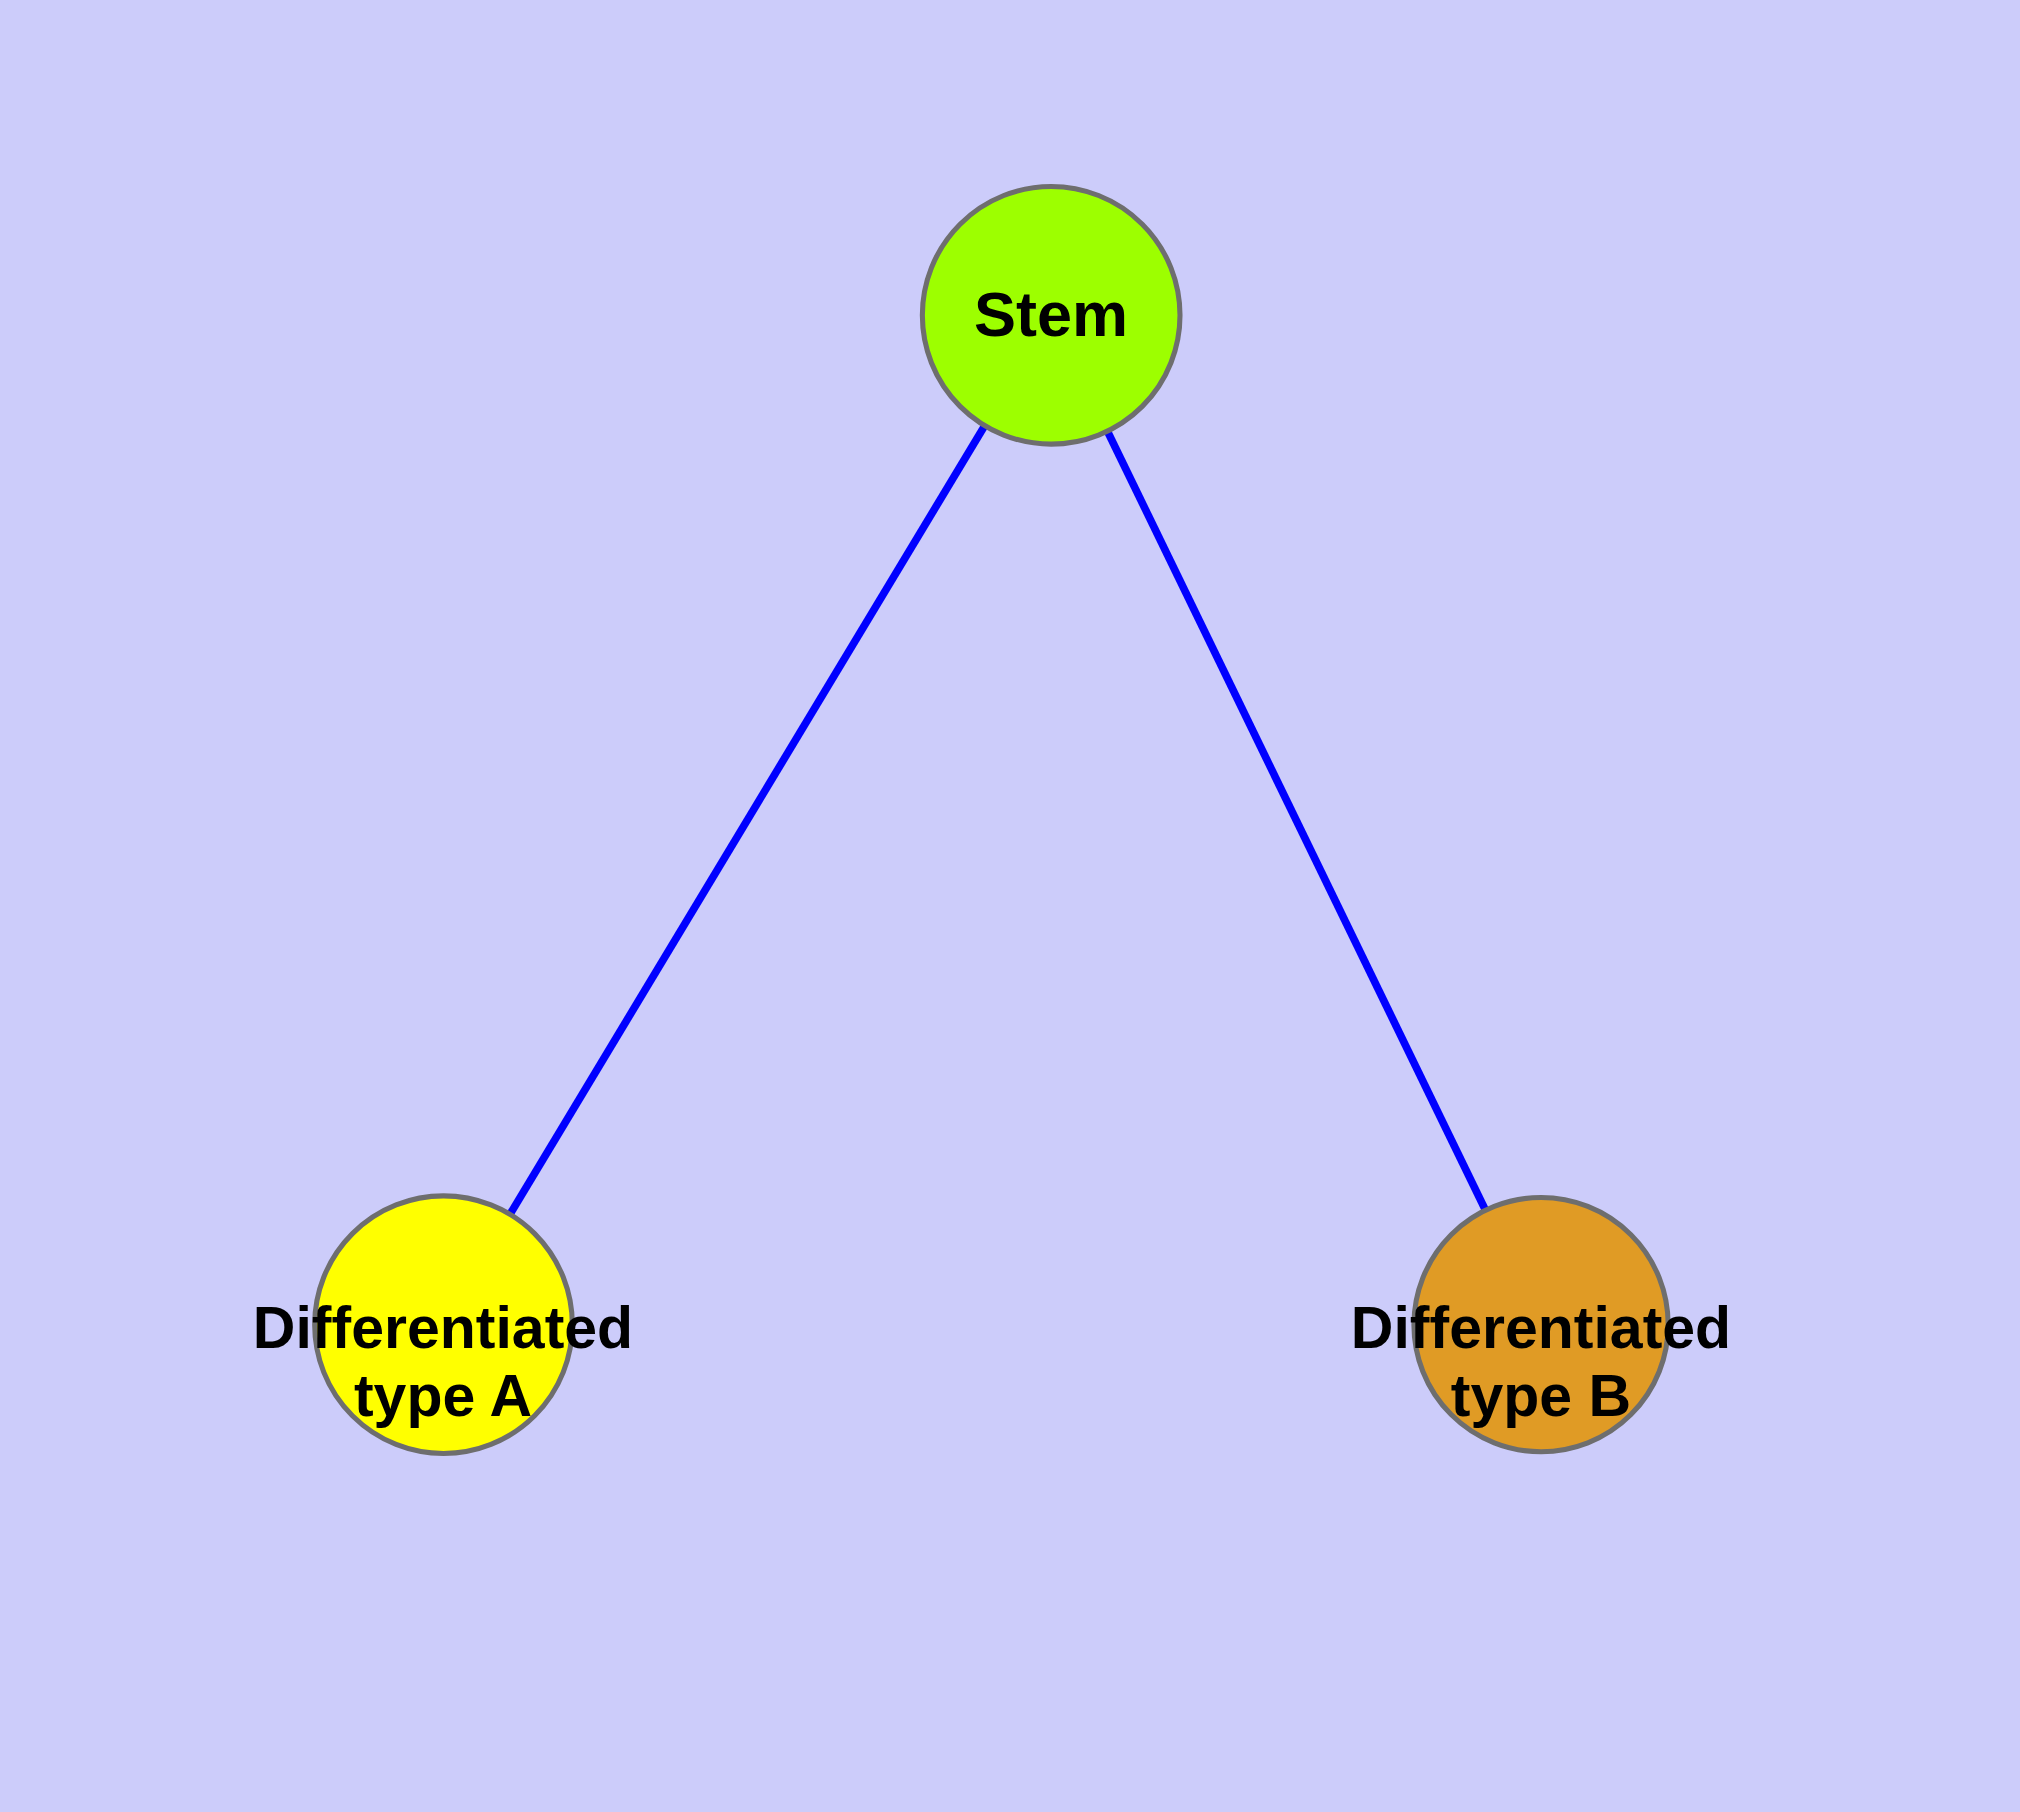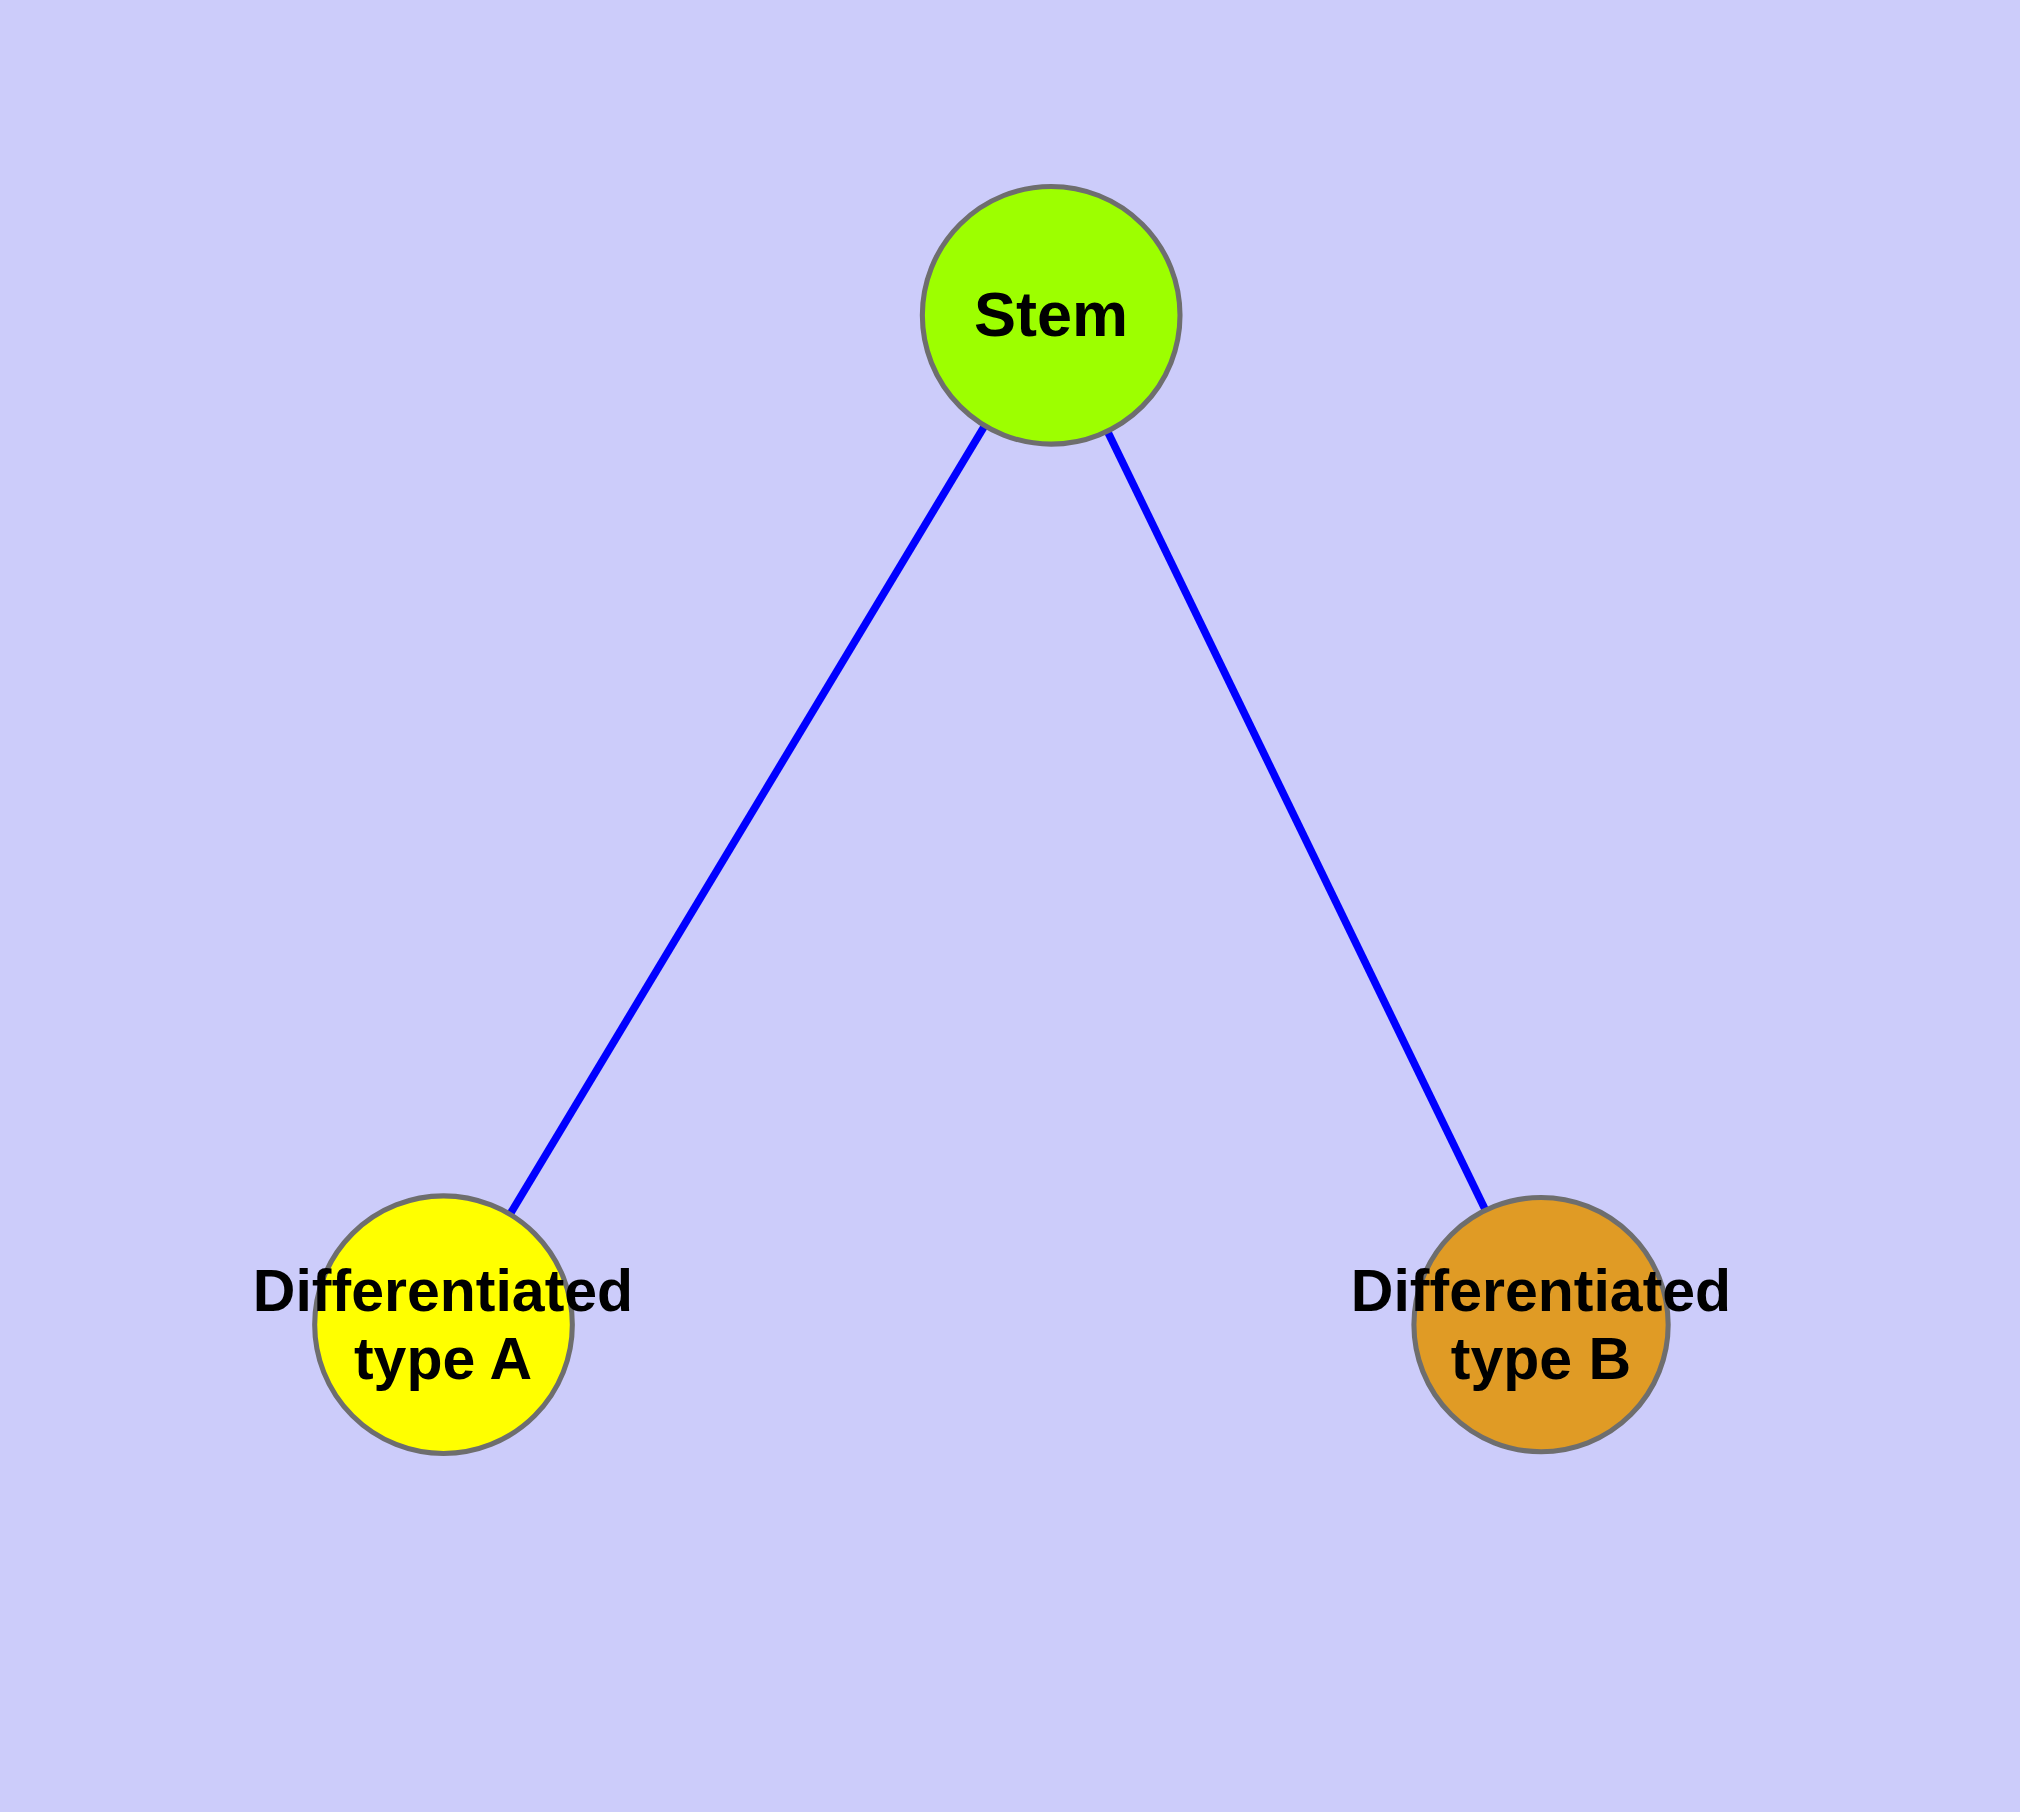--- a/index.html
+++ b/index.html
@@ -28,21 +28,21 @@
     text-align: center;
     font-family: "Liberation Sans", sans-serif;
     font-weight: bold;
     color: #000000;
     white-space: pre;
     line-height: 1.16;
     pointer-events: none;
     transform: translate(-50%, -50%);
   }
   .label-stem { font-size: 63px; }
-  .label-multi { font-size: 59px; }
+  .label-multi { font-size: 59px; margin-top: 37px; }
 </style>
 </head>
 <body>
 
 <div id="stage" style="width: 2021px; height: 1516px; background: rgb(204, 204, 250);">
 
   <svg id="graph-svg" viewBox="0 0 2384 2138" xmlns="http://www.w3.org/2000/svg" style="width: 2021px; height: 1812px;">
     <rect x="0" y="0" width="2384" height="2138" id="bg-rect" fill="#ccccfa"></rect>
 
     <g>

